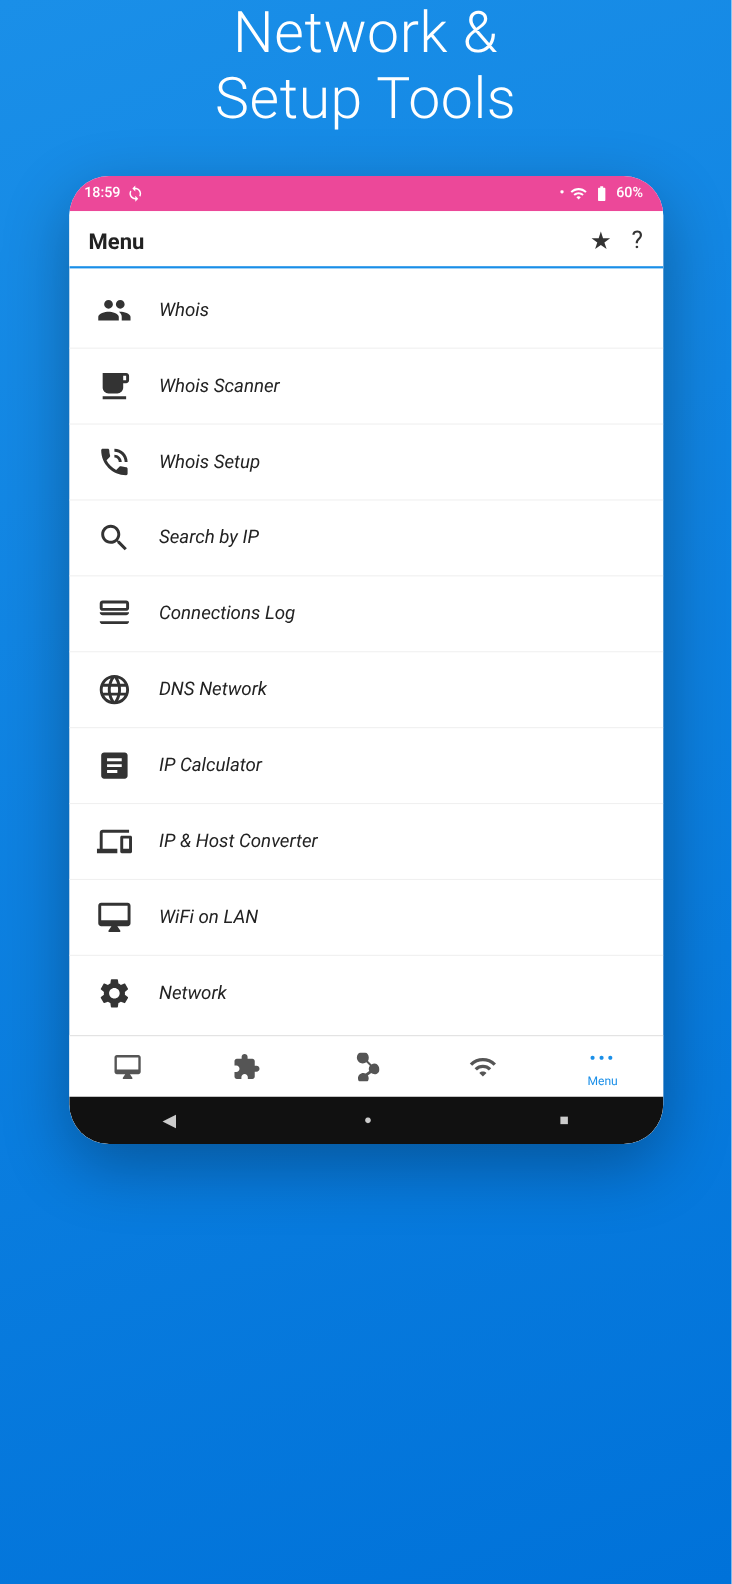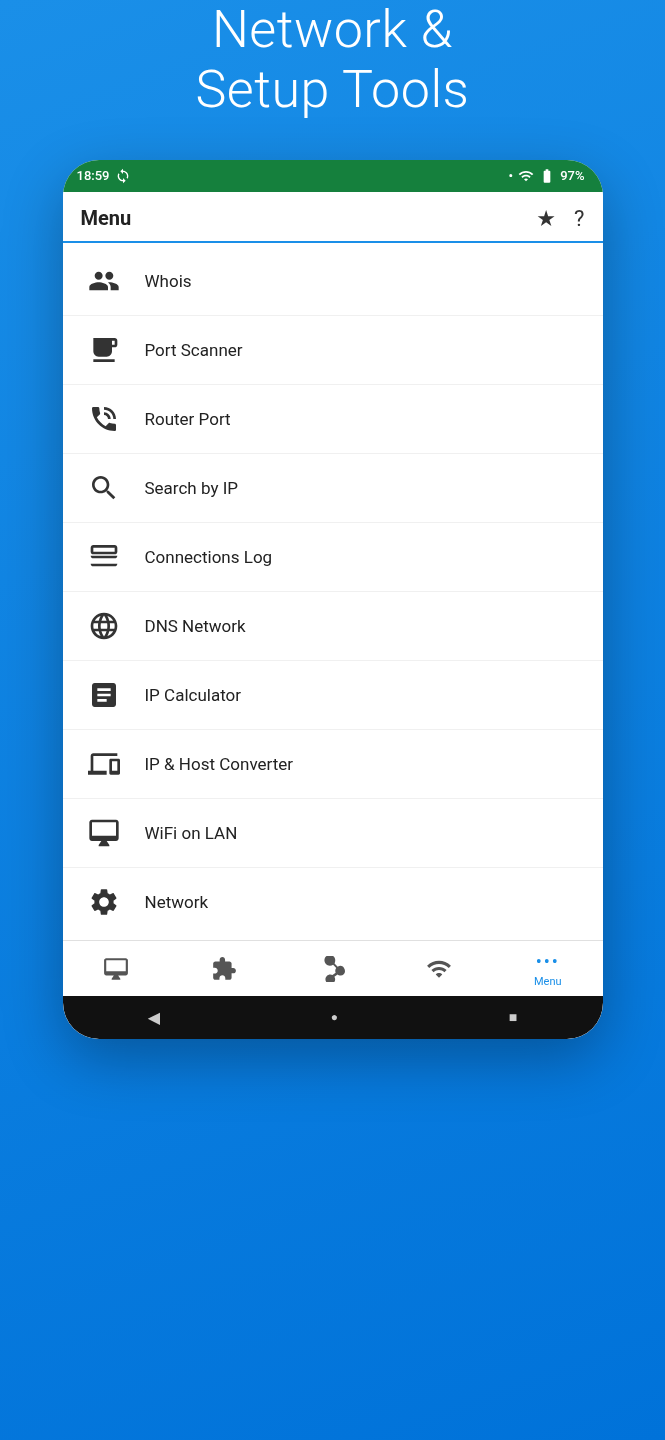--- a/index.html
+++ b/index.html
@@ -29,21 +29,21 @@
       border-radius: 36px;
       overflow: hidden;
       margin-top: 40px;
       box-shadow: 0 20px 60px rgba(0,0,0,0.3);
       display: flex;
       flex-direction: column;
     }
 
     
     .status-bar {
-      background: #15803d;
+      background: #ec4899;
       display: flex;
       justify-content: space-between;
       align-items: center;
       padding: 8px 18px 8px 14px;
       color: #fff;
       font-size: 13px;
       font-weight: 500;
     }
     .status-left { display: flex; align-items: center; gap: 6px; }
     .status-right { display: flex; align-items: center; gap: 5px; }
@@ -66,20 +66,21 @@
     .app-bar-icon {
       font-size: 22px;
       color: #333;
       cursor: pointer;
     }
 
     
     .menu-list {
       flex: 1;
       padding: 4px 0;
+      font-style: italic;
     }
     .menu-item {
       display: flex;
       align-items: center;
       padding: 15px 22px;
       gap: 22px;
       cursor: pointer;
       border-bottom: 1px solid #f0f0f0;
     }
     .menu-item:last-child { border-bottom: none; }
@@ -157,21 +158,21 @@
       </svg>
     </div>
     <div class="status-right">
       <span>•</span>
       <svg width="16" height="16" viewBox="0 0 24 24" fill="white">
         <path d="M1 9l2 2c4.97-4.97 13.03-4.97 18 0l2-2C16.93 2.93 7.08 2.93 1 9zm8 8l3 3 3-3c-1.65-1.66-4.34-1.66-6 0zm-4-4l2 2c2.76-2.76 7.24-2.76 10 0l2-2C15.14 9.14 8.87 9.14 5 13z"></path>
       </svg>
       <svg width="16" height="16" viewBox="0 0 24 24" fill="white">
         <path d="M15.67 4H14V2h-4v2H8.33C7.6 4 7 4.6 7 5.33v15.33C7 21.4 7.6 22 8.33 22h7.33c.74 0 1.34-.6 1.34-1.33V5.33C17 4.6 16.4 4 15.67 4z"></path>
       </svg>
-      <span>97%</span>
+      <span>60%</span>
     </div>
   </div>
 
   <div class="app-bar">
     <span class="app-bar-title">Menu</span>
     <div class="app-bar-actions">
       <span class="app-bar-icon">★</span>
       <span class="app-bar-icon">?</span>
     </div>
   </div>
@@ -186,31 +187,31 @@
       </div>
       <span class="menu-label">Whois</span>
     </div>
 
     <div class="menu-item">
       <div class="menu-icon">
         <svg viewBox="0 0 24 24">
             <path d="M20 3H4v10c0 2.21 1.79 4 4 4h6c2.21 0 4-1.79 4-4v-3h2c1.11 0 2-.89 2-2V5c0-1.11-.89-2-2-2zm0 5h-2V5h2v3zM4 19h16v2H4z"></path>
           </svg>
       </div>
-      <span class="menu-label">Port Scanner</span>
+      <span class="menu-label">Whois Scanner</span>
     </div>
 
 
     <div class="menu-item">
       <div class="menu-icon">
         <svg viewBox="0 0 24 24">
             <path d="M20 15.5c-1.25 0-2.45-.2-3.57-.57-.35-.11-.74-.03-1.01.24l-2.2 2.2c-2.83-1.44-5.15-3.75-6.59-6.59l2.2-2.21c.28-.26.36-.65.25-1C8.7 6.45 8.5 5.25 8.5 4c0-.55-.45-1-1-1H4c-.55 0-1 .45-1 1 0 9.39 7.61 17 17 17 .55 0 1-.45 1-1v-3.5c0-.55-.45-1-1-1zM19 12h2c0-4.97-4.03-9-9-9v2c3.87 0 7 3.13 7 7zm-4 0h2c0-2.76-2.24-5-5-5v2c1.66 0 3 1.34 3 3z"></path>
           </svg>
       </div>
-      <span class="menu-label">Router Port</span>
+      <span class="menu-label">Whois Setup</span>
     </div>
 
     <div class="menu-item">
       <div class="menu-icon">
         <svg viewBox="0 0 24 24">
             <path d="M15.5 14h-.79l-.28-.27C15.41 12.59 16 11.11 16 9.5 16 5.91 13.09 3 9.5 3S3 5.91 3 9.5 5.91 16 9.5 16c1.61 0 3.09-.59 4.23-1.57l.27.28v.79l5 4.99L20.49 19l-4.99-5zm-6 0C7.01 14 5 11.99 5 9.5S7.01 5 9.5 5 14 7.01 14 9.5 11.99 14 9.5 14z"></path>
           </svg>
       </div>
       <span class="menu-label">Search by IP</span>
     </div>

